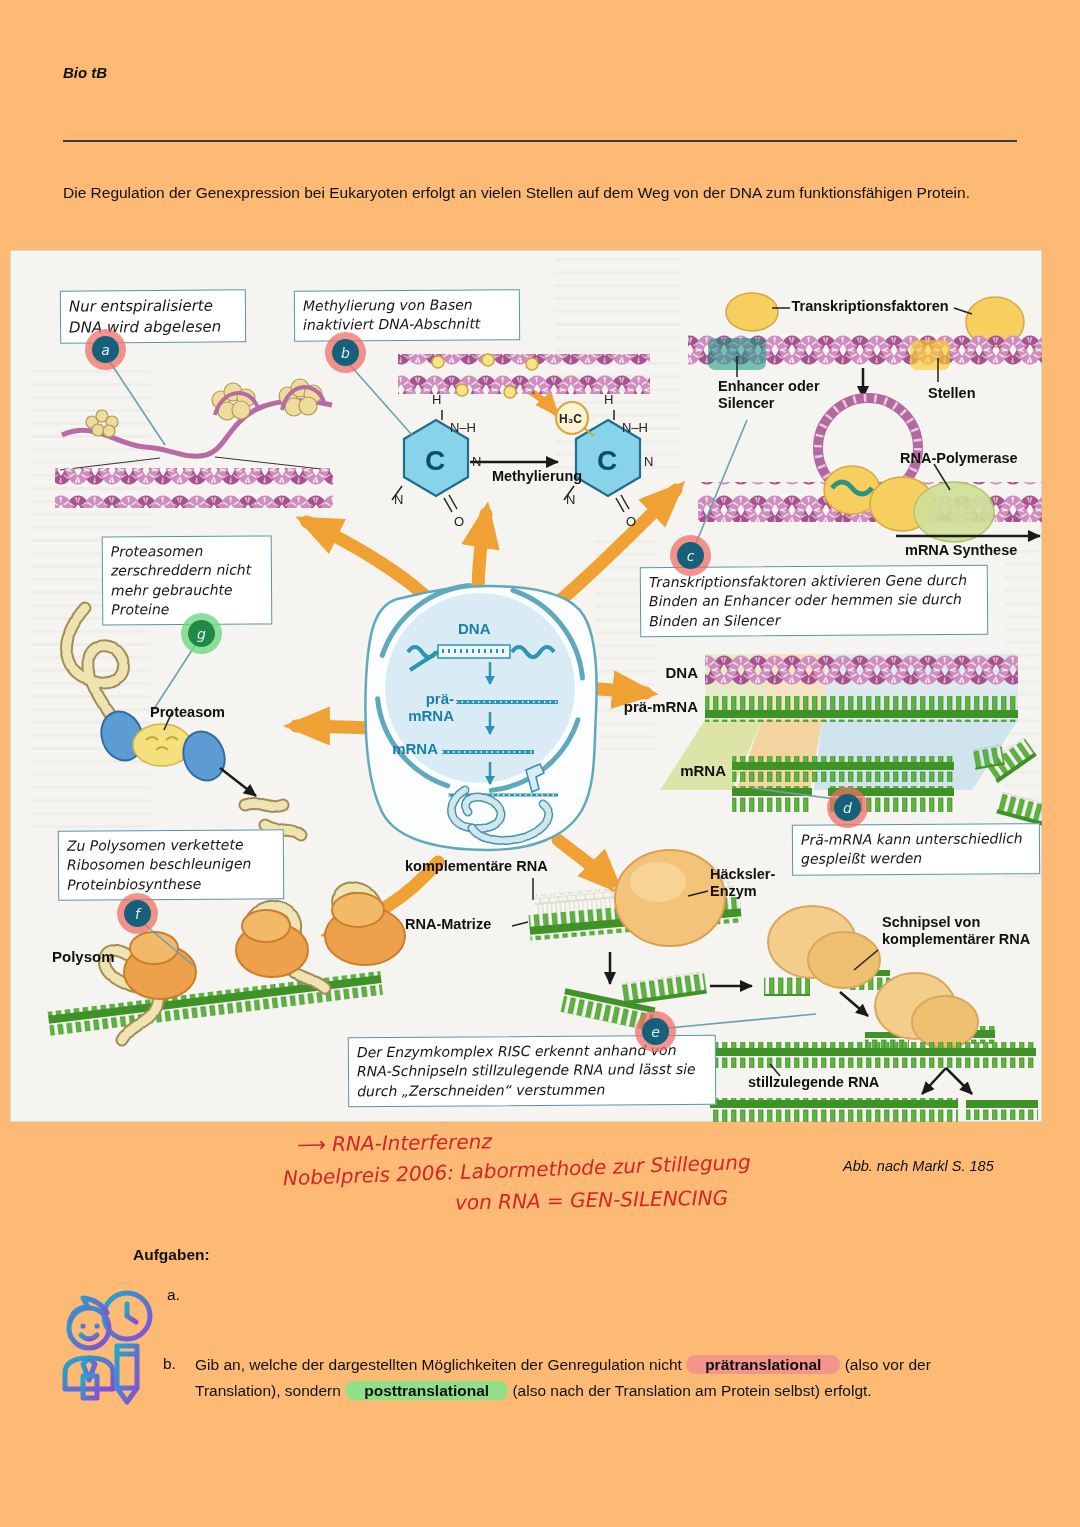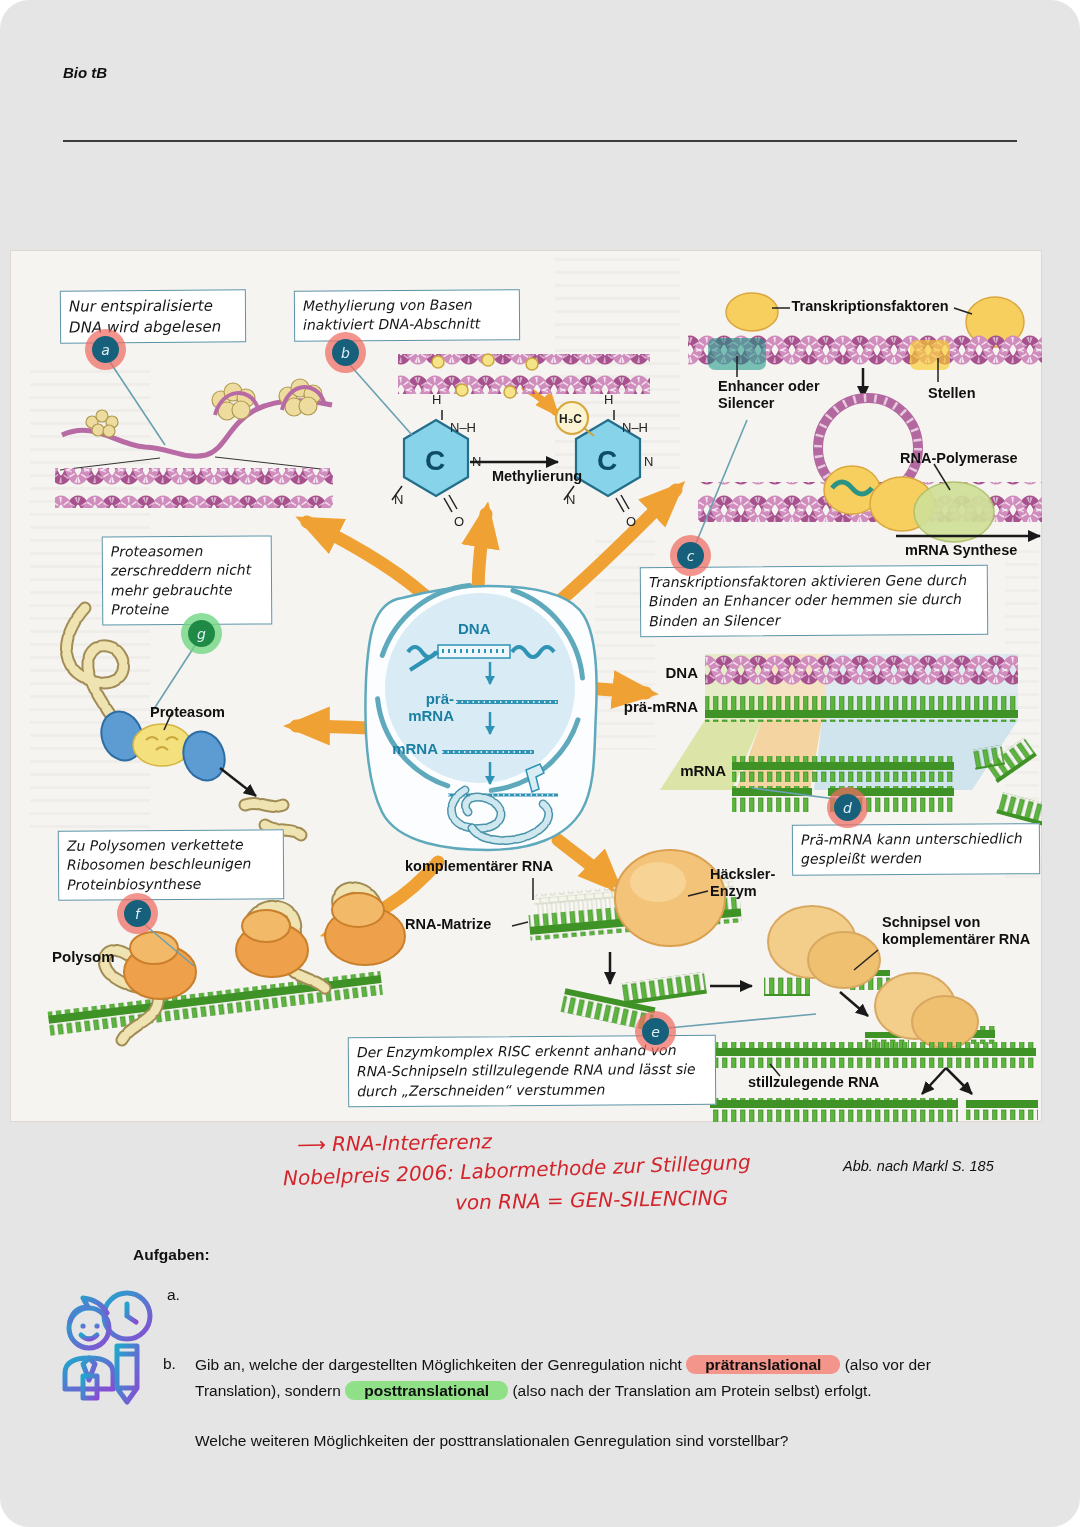--- a/index.html
+++ b/index.html
@@ -1,16 +1,16 @@
 <!DOCTYPE html>
 <html><head>
 <meta charset="utf-8">
 <style>
   html,body{margin:0;padding:0;background:#ffffff;}
-  .page{position:relative;width:1080px;height:1527px;background:#e5e5e5;font-family:"Liberation Sans",sans-serif;color:#111;overflow:hidden;border-radius:29px;}
+  .page{position:relative;width:1080px;height:1527px;background:#fdba74;font-family:"Liberation Sans",sans-serif;color:#111;overflow:hidden;}
   .abs{position:absolute;}
   .course{left:63px;top:64px;font:italic 600 15px "Liberation Sans",sans-serif;}
   .title{left:63px;top:106px;width:954px;text-align:center;font:600 20px "Liberation Sans",sans-serif;letter-spacing:.2px;}
   .titlerule{left:63px;top:140px;width:954px;border-bottom:2px solid #3c3c3c;height:0;}
   .intro{left:63px;top:181px;width:910px;font:15.5px/1.55 "Liberation Sans",sans-serif;}
   
   .figure{left:10px;top:250px;width:1032px;height:872px;background:#f6f4f0;box-shadow:inset 0 0 0 1px #dcd7d0;}
   .ghost{position:absolute;background:repeating-linear-gradient(180deg,rgba(95,90,84,.085) 0 3px,transparent 3px 13px);}
   .fig-svg{position:absolute;left:0;top:0;}
   .hw-box{position:absolute;background:#ffffff;border:1.6px solid #5b93a6;padding:5px 8px;font:italic 14px/1.38 "DejaVu Sans",sans-serif;color:#161616;transform:rotate(-.4deg);}
@@ -30,20 +30,21 @@
   .hl-red{background:#f4958c;}
   .hl-green{background:#90e087;}
 </style>
 </head>
 <body>
 
 <div class="page">
 
   <div class="abs course">Bio tB</div>
   <div class="abs titlerule"></div>
+  <div class="abs intro">Die Regulation der Genexpression bei Eukaryoten erfolgt an vielen Stellen auf dem Weg von der DNA zum funktionsfähigen Protein.</div>
 
   <div class="abs figure">
     <div class="ghost" style="left:20px;top:120px;width:120px;height:460px;opacity:.5;"></div>
     <div class="ghost" style="left:545px;top:8px;width:125px;height:215px;opacity:.5;"></div>
     <div class="ghost" style="left:585px;top:290px;width:60px;height:210px;opacity:.45;"></div>
     <div class="ghost" style="left:995px;top:300px;width:34px;height:330px;opacity:.45;"></div>
 
     <svg class="fig-svg" width="1032" height="872" viewBox="0 0 1032 872">
       <defs>
         <pattern id="hx" width="34" height="40" patternUnits="userSpaceOnUse">
@@ -329,21 +330,21 @@
     <div class="flabel" style="left:895px;top:292px;width:140px;">mRNA Synthese</div>
     <div class="flabel" style="left:455px;top:218px;width:96px;text-align:center;margin-left:24px;">Methylierung</div>
     <div class="nlabel" style="left:448px;top:370px;">DNA</div>
     <div class="nlabel ralign" style="left:372px;top:440px;width:72px;">prä-mRNA</div>
     <div class="nlabel ralign" style="left:372px;top:490px;width:56px;">mRNA</div>
     <div class="flabel ralign" style="left:600px;top:414px;width:88px;font-size:15px;">DNA</div>
     <div class="flabel ralign" style="left:588px;top:448px;width:100px;font-size:15px;">prä-mRNA</div>
     <div class="flabel ralign" style="left:640px;top:512px;width:76px;font-size:15px;">mRNA</div>
     <div class="flabel" style="left:140px;top:446px;width:110px;margin-top:8px;">Proteasom</div>
     <div class="flabel" style="left:42px;top:698px;width:90px;font-size:15px;">Polysom</div>
-    <div class="flabel" style="left:395px;top:608px;width:160px;">komplementärer RNA</div>
+    <div class="flabel" style="left:395px;top:608px;width:160px;">komplementäre RNA</div>
     <div class="flabel" style="left:395px;top:666px;width:108px;">RNA-Matrize</div>
     <div class="flabel" style="left:700px;top:616px;width:86px;">Häcksler-Enzym</div>
     <div class="flabel" style="left:872px;top:664px;width:162px;">Schnipsel von komplementärer RNA</div>
     <div class="flabel" style="left:706px;top:824px;width:170px;padding-left:32px;">stillzulegende RNA</div>
 
     <div class="hw-box" style="left:50px;top:40px;width:168px;font-size:15px;">Nur entspiralisierte DNA wird abgelesen</div>
     <div class="hw-box" style="left:284px;top:40px;width:208px;">Methylierung von Basen inaktiviert DNA-Abschnitt</div>
     <div class="hw-box" style="left:630px;top:316px;width:330px;">Transkriptionsfaktoren aktivieren Gene durch Binden an Enhancer oder hemmen sie durch Binden an Silencer</div>
     <div class="hw-box" style="left:782px;top:574px;width:230px;">Prä-mRNA kann unterschiedlich gespleißt werden</div>
     <div class="hw-box" style="left:338px;top:786px;width:350px;">Der Enzymkomplex RISC erkennt anhand von RNA-Schnipseln stillzulegende RNA und lässt sie durch „Zerschneiden“ verstummen</div>
@@ -390,15 +391,14 @@
       </g>
   </svg>
 
   <div class="task-label" style="left:167px;top:1283px;">a.</div>
 
   <div class="task-label" style="left:163px;top:1352px;">b.</div>
   <div class="task-text" style="left:195px;top:1352px;width:822px;">
     <span>Gib an, welche der dargestellten Möglichkeiten der Genregulation nicht </span><span class="hl hl-red">prätranslational</span><span> (also vor der Translation), sondern </span><span class="hl hl-green">posttranslational</span><span> (also nach der Translation am Protein selbst) erfolgt.</span>
   </div>
 
-  <div class="task-text" style="left:195px;top:1428px;width:812px;">Welche weiteren Möglichkeiten der posttranslationalen Genregulation sind vorstellbar?</div>
 
 </div>
 
 </body></html>

